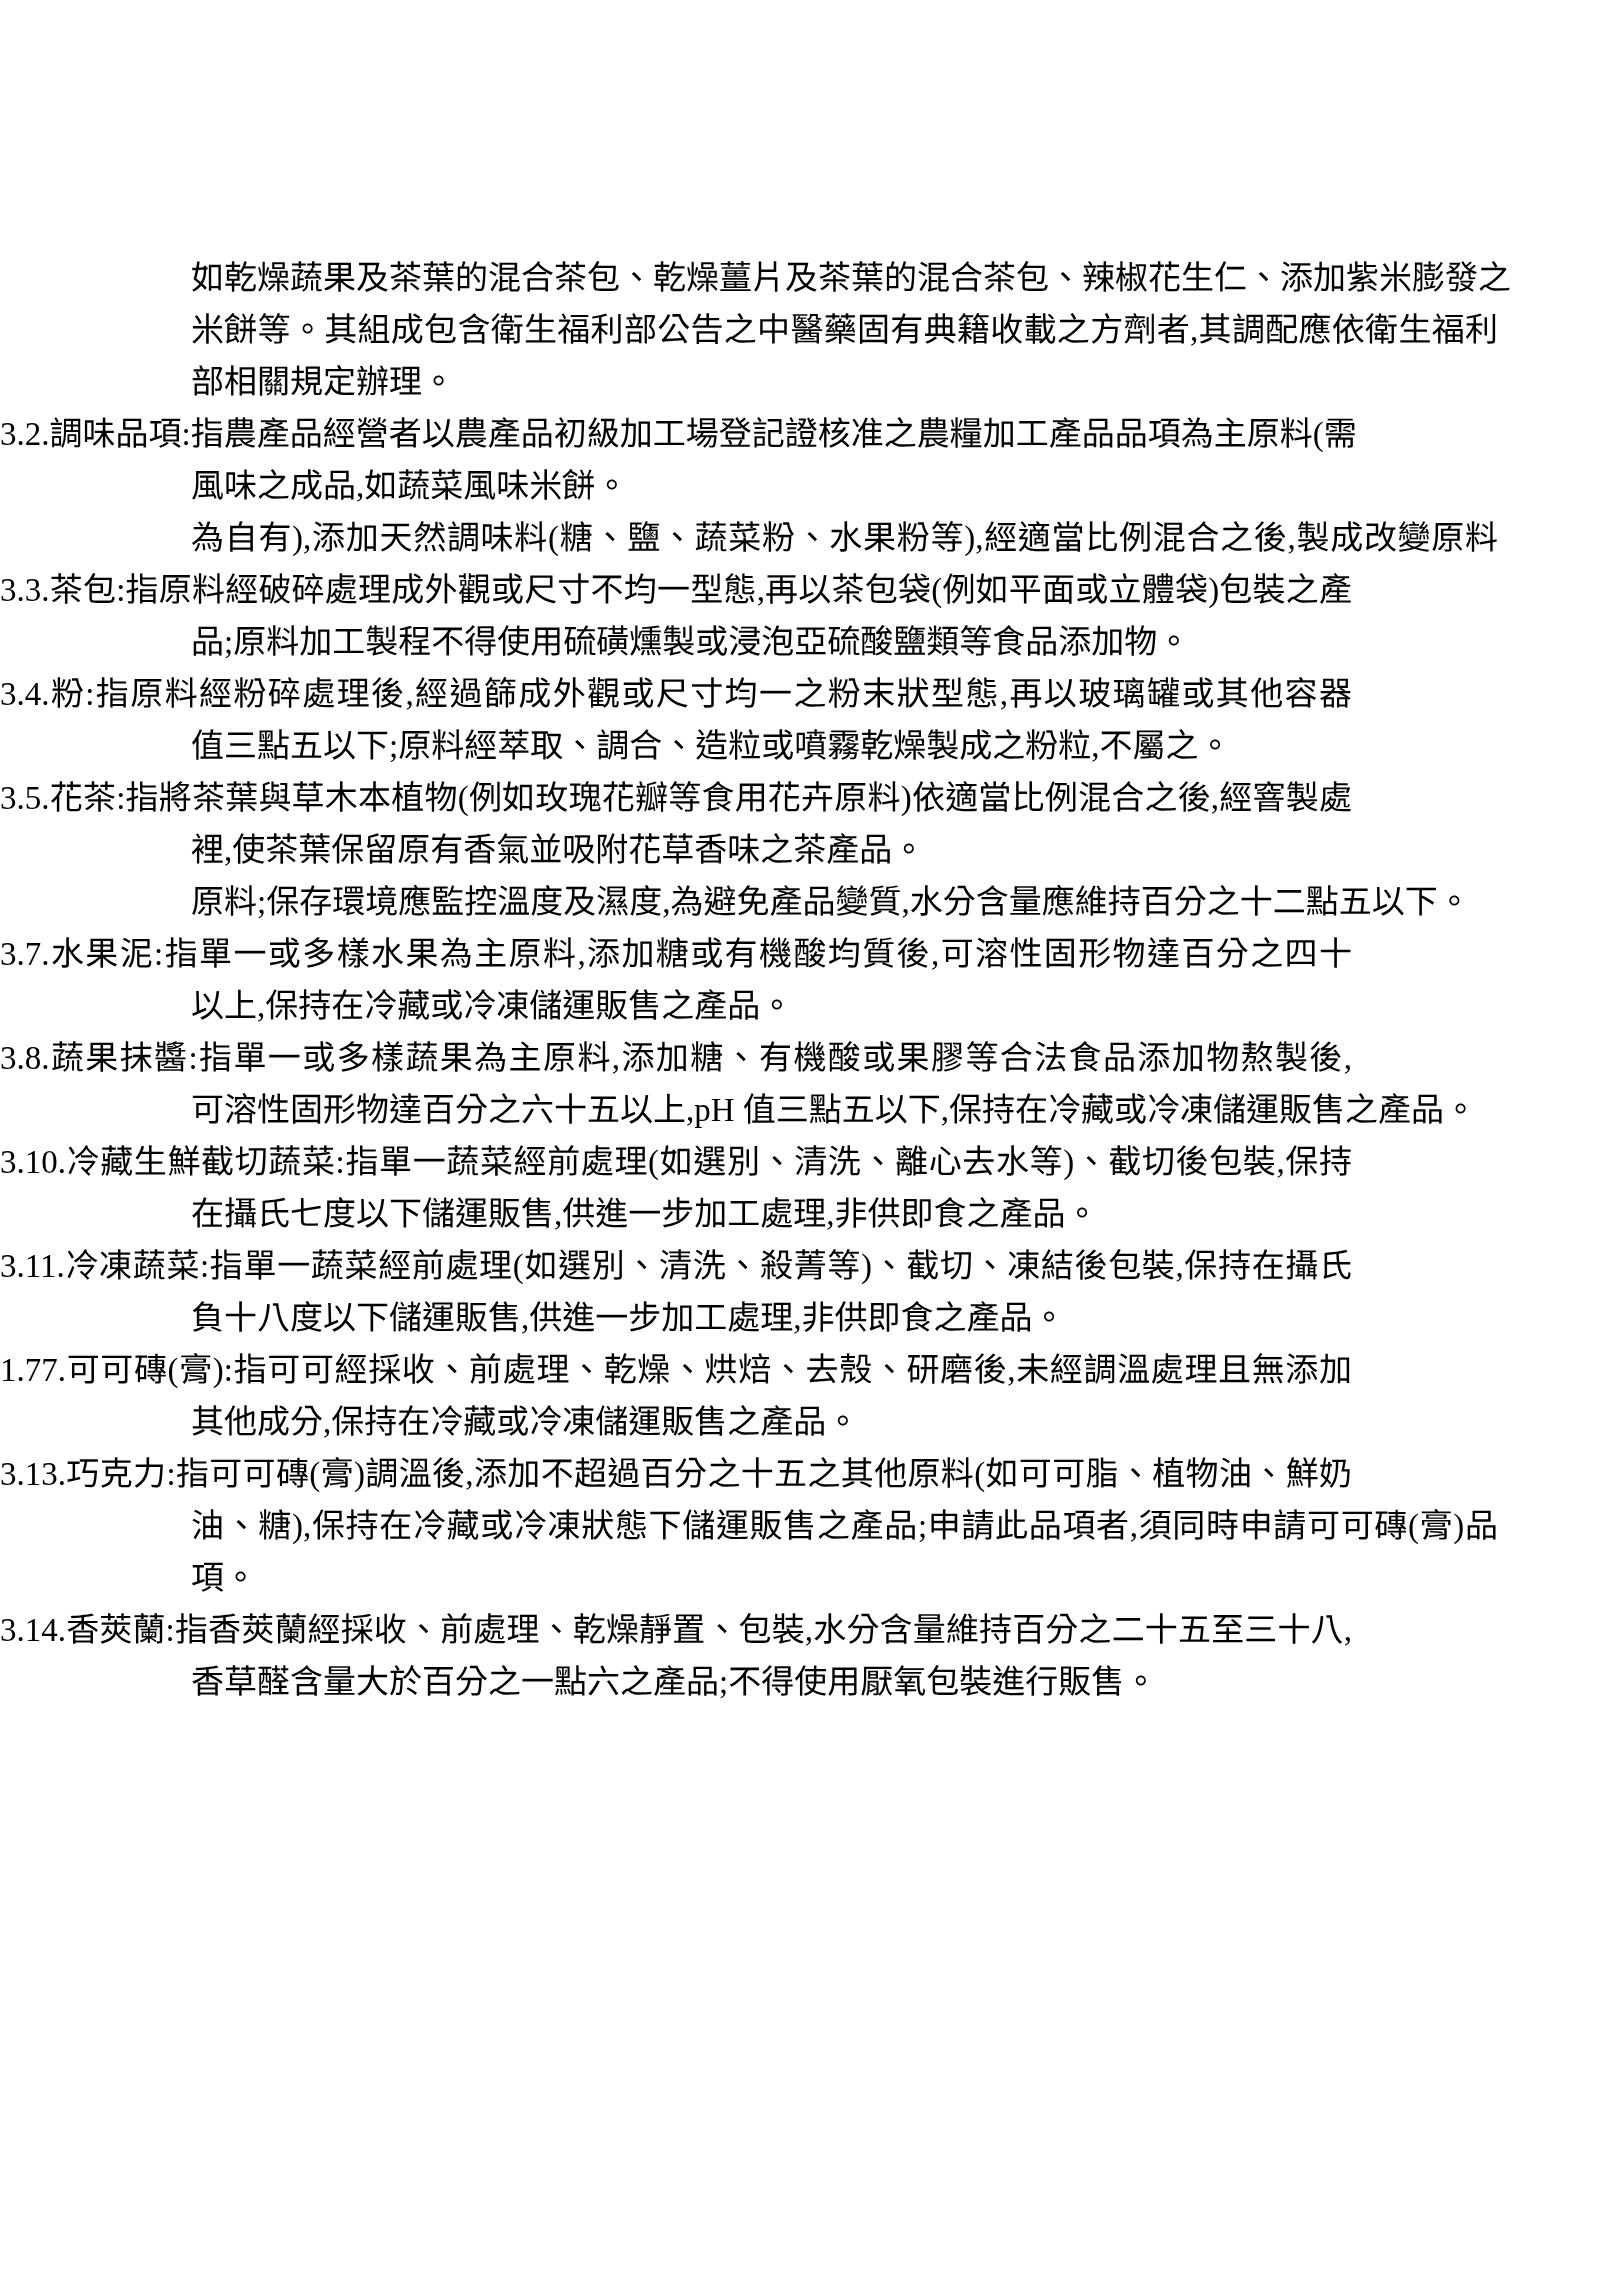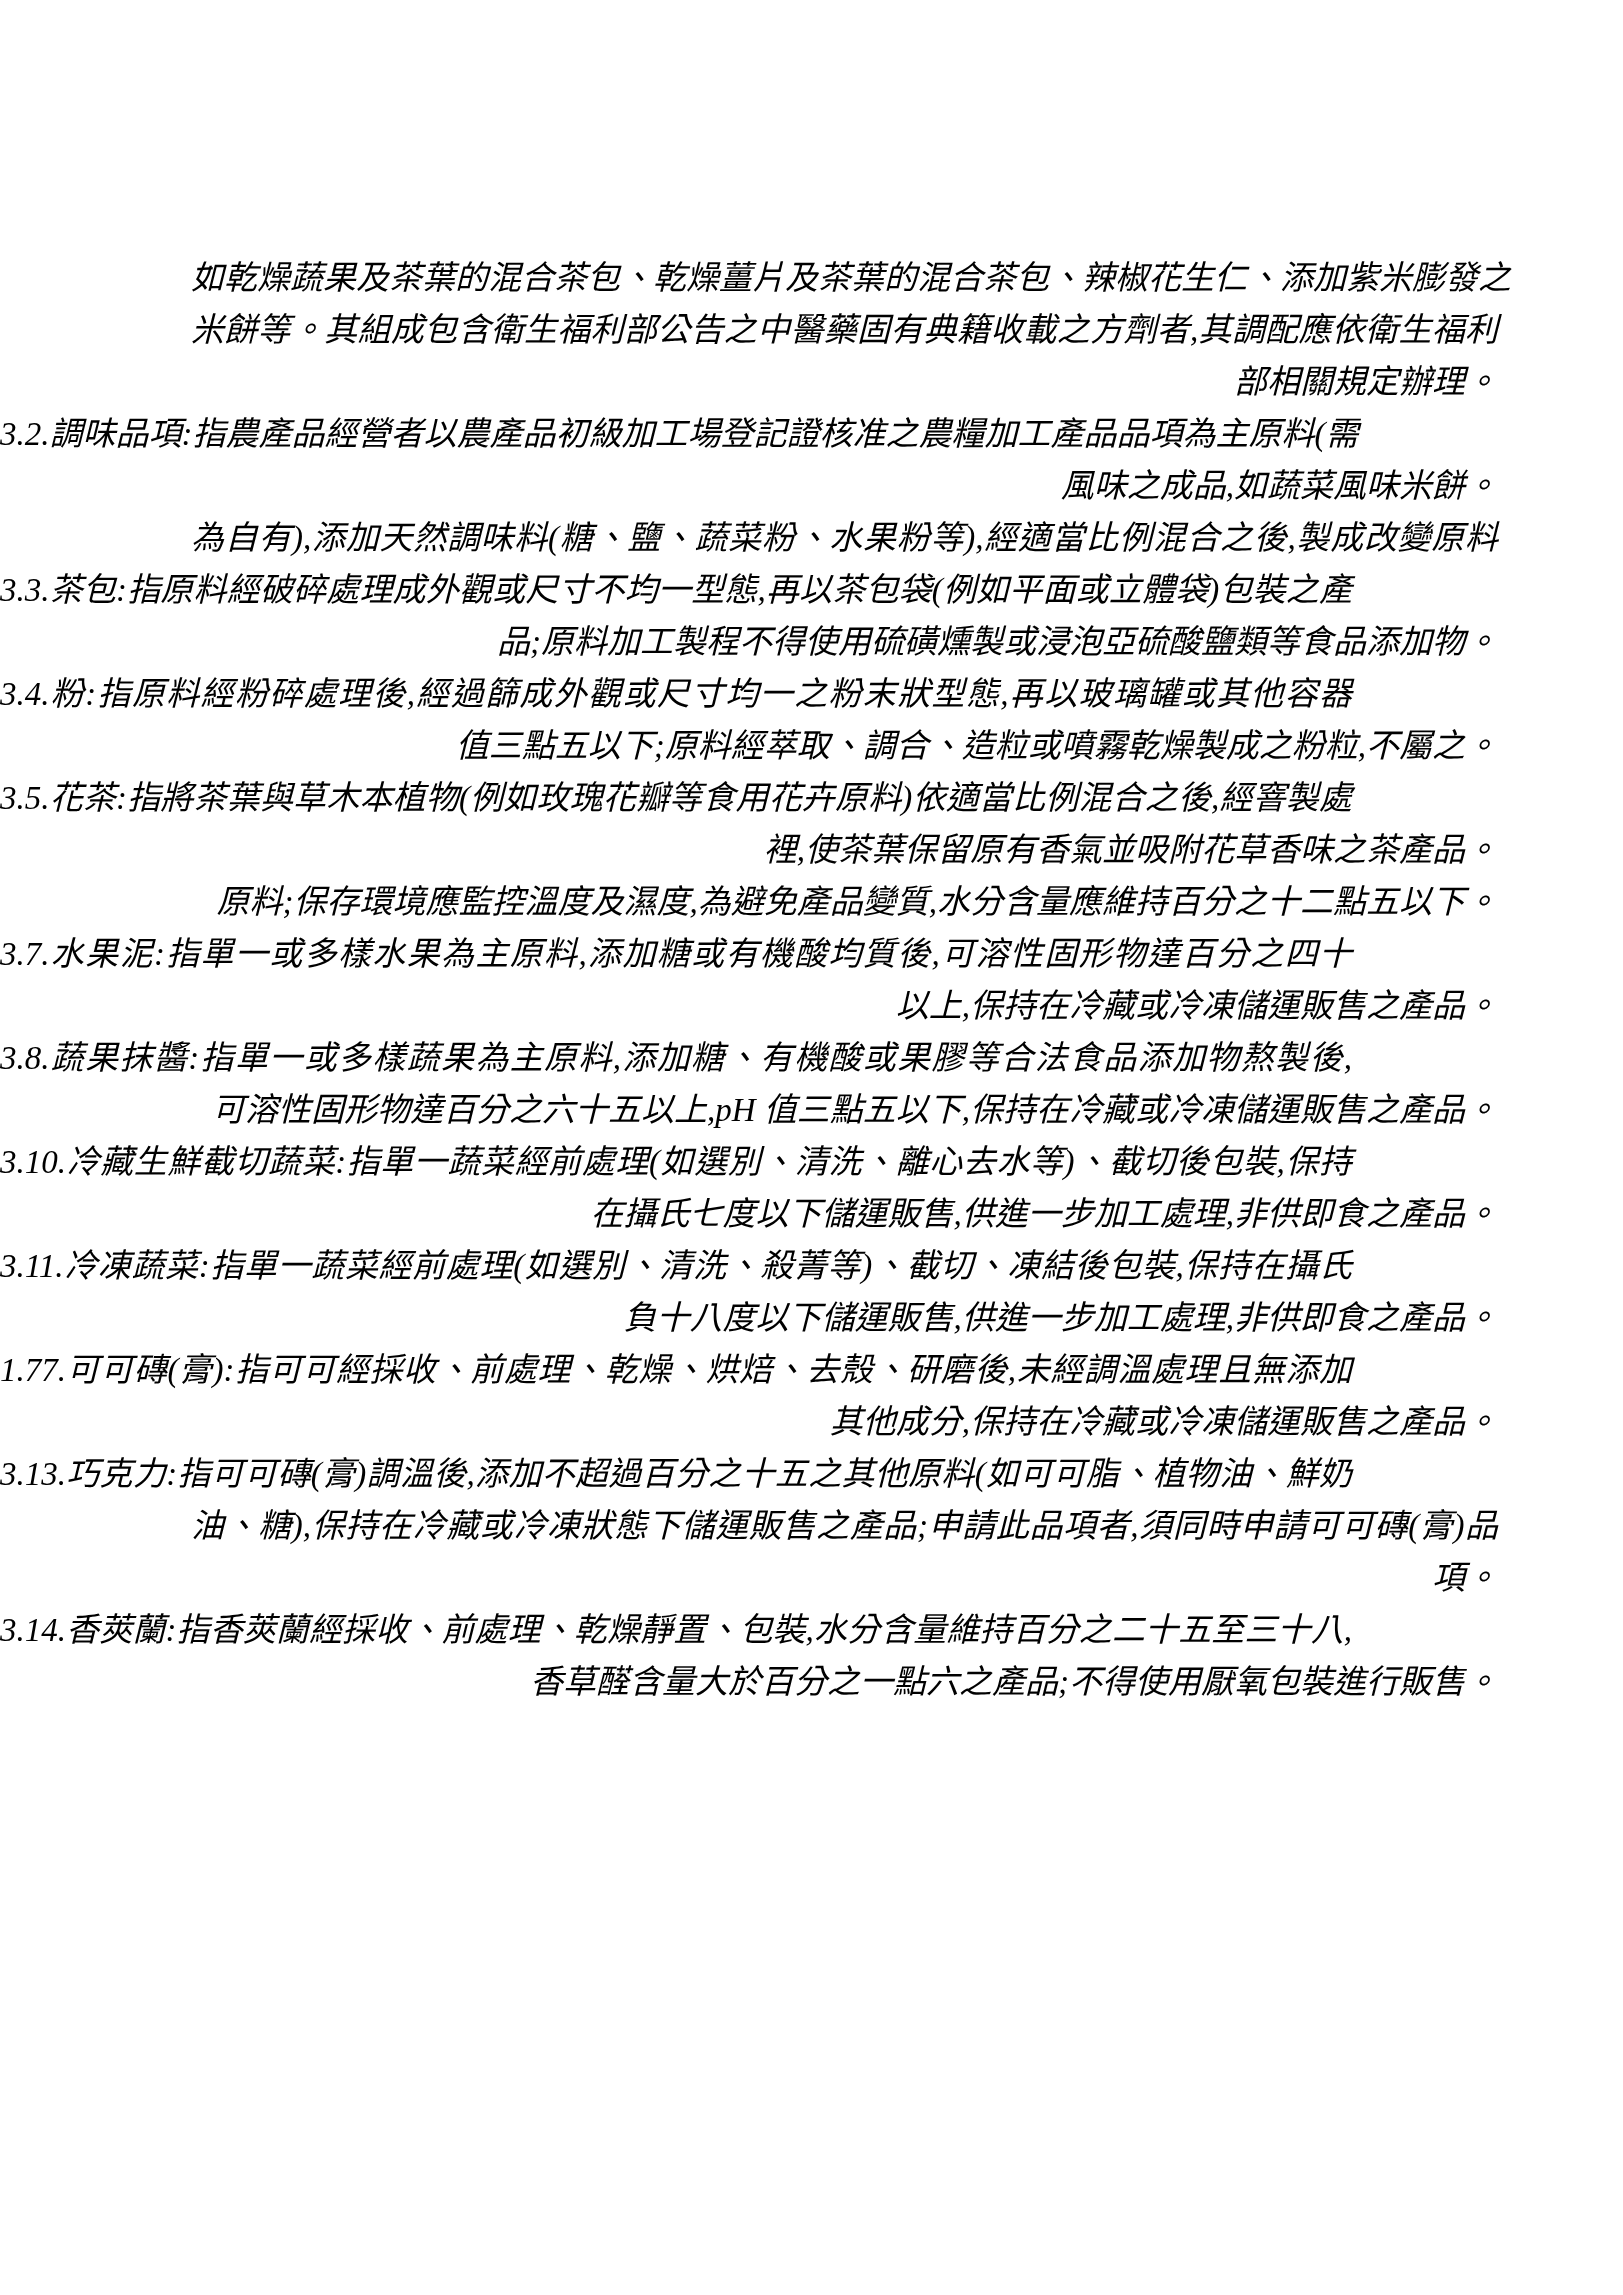--- a/index.html
+++ b/index.html
@@ -18,31 +18,29 @@
     line-height: 52px;
     color: #000000;
   }
   .doc {
     padding-top: 252px;
   }
   .para { margin: 0; }
   .line {
     white-space: nowrap;
     text-align: left;
-    font-style: italic;
   }
   
   .line.first {
     width: 1352px;
   }
   
   .line.cont {
     margin-left: 191px;
     width: 1307px;
-    text-align: right;
   }
   
   .line.fill {
     text-align: justify;
     text-align-last: justify;
   }
 </style>
 </head>
 <body>
 

